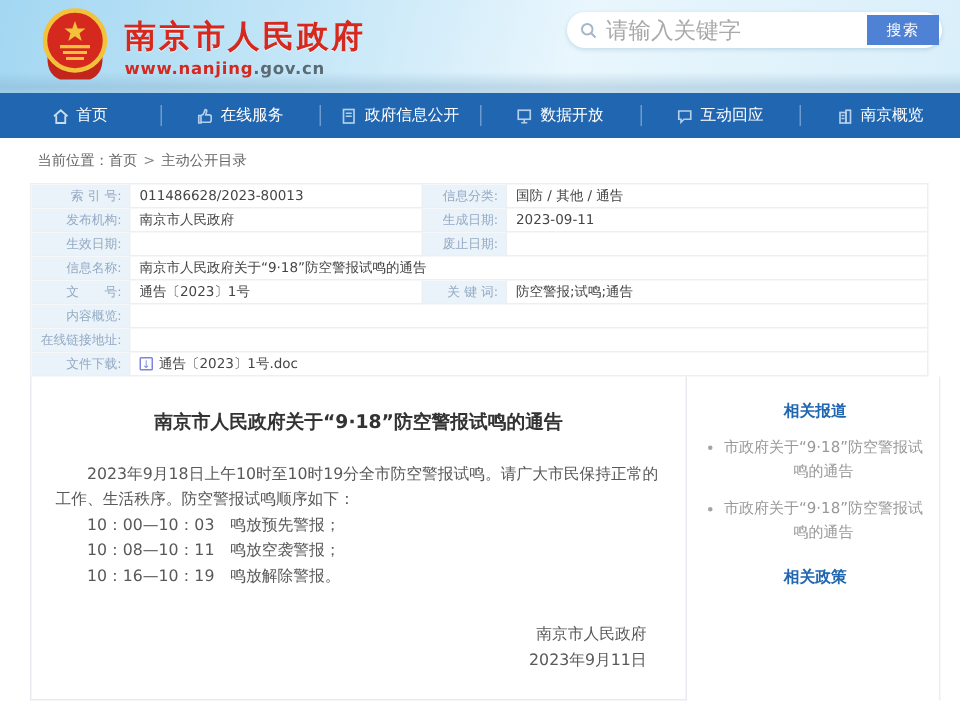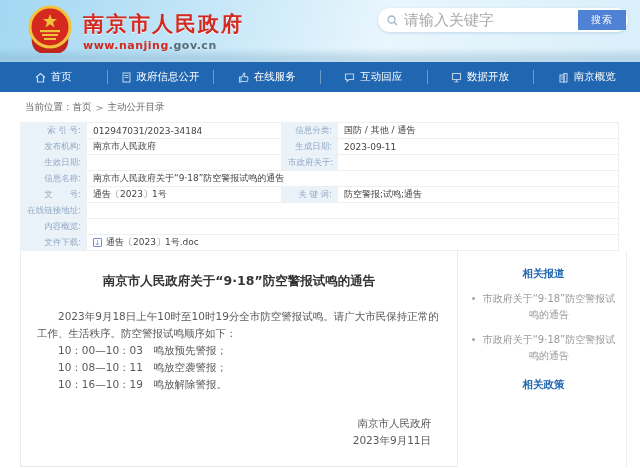--- a/index.html
+++ b/index.html
@@ -110,45 +110,45 @@
 
 <nav class="main-nav">
   <div class="nav-item">
     <svg width="11" height="11" viewBox="0 0 11 11">
         <path d="M1 5.5 L5.5 1.5 L10 5.5 M2.5 5 V10 H8.5 V5" fill="none" stroke="#e8f1fa" stroke-width="1.2"></path>
       </svg>
     <span>首页</span>
   </div>
   <div class="nav-item">
     <svg width="11" height="11" viewBox="0 0 11 11">
+        <path d="M1.5 5 H3 V10 H1.5 Z M3 9.5 H8.5 Q9.8 9.5 9.8 8 L9.8 5.8 Q9.8 4.6 8.5 4.6 H6.2 L6.8 2 Q6.9 1 5.8 1 L4.5 4.2 L3 5" fill="none" stroke="#cfe2f5" stroke-width="1.1"></path>
+      </svg>
+    <span>在线服务</span>
+  </div>
+  <div class="nav-item">
+    <svg width="11" height="11" viewBox="0 0 11 11">
         <rect x="2" y="1" width="7" height="9" fill="none" stroke="#cfe2f5" stroke-width="1.1"></rect>
         <line x1="3.5" y1="3.5" x2="7.5" y2="3.5" stroke="#cfe2f5" stroke-width="1"></line>
         <line x1="3.5" y1="5.5" x2="7.5" y2="5.5" stroke="#cfe2f5" stroke-width="1"></line>
       </svg>
     <span>政府信息公开</span>
   </div>
   <div class="nav-item">
     <svg width="11" height="11" viewBox="0 0 11 11">
-        <path d="M1.5 5 H3 V10 H1.5 Z M3 9.5 H8.5 Q9.8 9.5 9.8 8 L9.8 5.8 Q9.8 4.6 8.5 4.6 H6.2 L6.8 2 Q6.9 1 5.8 1 L4.5 4.2 L3 5" fill="none" stroke="#cfe2f5" stroke-width="1.1"></path>
-      </svg>
-    <span>在线服务</span>
-  </div>
-  <div class="nav-item">
-    <svg width="11" height="11" viewBox="0 0 11 11">
-        <path d="M1.5 2 H9.5 V7.5 H5 L3 9.5 V7.5 H1.5 Z" fill="none" stroke="#cfe2f5" stroke-width="1.1"></path>
-      </svg>
-    <span>互动回应</span>
-  </div>
-  <div class="nav-item">
-    <svg width="11" height="11" viewBox="0 0 11 11">
         <rect x="1.5" y="1.5" width="8" height="6" fill="none" stroke="#cfe2f5" stroke-width="1.1"></rect>
         <line x1="5.5" y1="7.5" x2="5.5" y2="9.5" stroke="#cfe2f5" stroke-width="1.1"></line>
         <line x1="3.5" y1="9.8" x2="7.5" y2="9.8" stroke="#cfe2f5" stroke-width="1.1"></line>
       </svg>
     <span>数据开放</span>
+  </div>
+  <div class="nav-item">
+    <svg width="11" height="11" viewBox="0 0 11 11">
+        <path d="M1.5 2 H9.5 V7.5 H5 L3 9.5 V7.5 H1.5 Z" fill="none" stroke="#cfe2f5" stroke-width="1.1"></path>
+      </svg>
+    <span>互动回应</span>
   </div>
   <div class="nav-item">
     <svg width="11" height="11" viewBox="0 0 11 11">
         <rect x="2" y="3" width="4" height="7" fill="none" stroke="#cfe2f5" stroke-width="1.1"></rect>
         <rect x="6" y="1.5" width="3" height="8.5" fill="none" stroke="#cfe2f5" stroke-width="1.1"></rect>
         <line x1="3" y1="5" x2="5" y2="5" stroke="#cfe2f5" stroke-width=".9"></line>
         <line x1="3" y1="7" x2="5" y2="7" stroke="#cfe2f5" stroke-width=".9"></line>
       </svg>
     <span>南京概览</span>
   </div>
@@ -158,52 +158,52 @@
   <span>当前位置：</span>
   <a>首页</a>
   <span class="sep">&gt;</span>
   <a>主动公开目录</a>
 </div>
 
 <table class="meta-table">
   <tbody>
       <tr>
     <td class="lbl c1">索 引 号:</td>
-    <td class="c2">012947031/2023-34184</td>
+    <td class="c2">011486628/2023-80013</td>
     <td class="lbl c3">信息分类:</td>
     <td>国防 / 其他 / 通告</td>
   </tr>
   <tr>
     <td class="lbl">发布机构:</td>
     <td>南京市人民政府</td>
     <td class="lbl">生成日期:</td>
     <td>2023-09-11</td>
   </tr>
   <tr>
     <td class="lbl">生效日期:</td>
     <td></td>
-    <td class="lbl">市政府关于:</td>
+    <td class="lbl">废止日期:</td>
     <td></td>
   </tr>
   <tr>
     <td class="lbl">信息名称:</td>
     <td colspan="3">南京市人民政府关于“9·18”防空警报试鸣的通告</td>
   </tr>
   <tr>
     <td class="lbl">文　　号:</td>
     <td>通告〔2023〕1号</td>
     <td class="lbl">关 键 词:</td>
     <td>防空警报;试鸣;通告</td>
   </tr>
   <tr>
+    <td class="lbl">内容概览:</td>
+    <td colspan="3"></td>
+  </tr>
+  <tr>
     <td class="lbl">在线链接地址:</td>
-    <td colspan="3"></td>
-  </tr>
-  <tr>
-    <td class="lbl">内容概览:</td>
     <td colspan="3"></td>
   </tr>
   <tr>
     <td class="lbl">文件下载:</td>
     <td colspan="3">
       <a class="dl-link">
         <span class="dl-icon">↓</span>
         <span>通告〔2023〕1号.doc</span>
       </a>
     </td>

